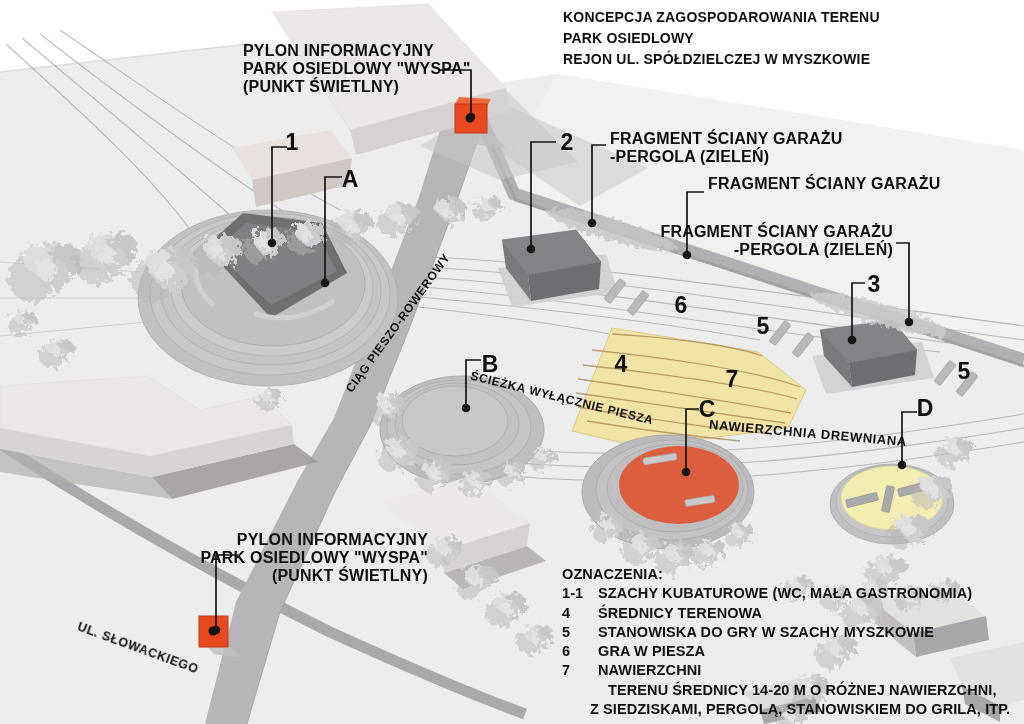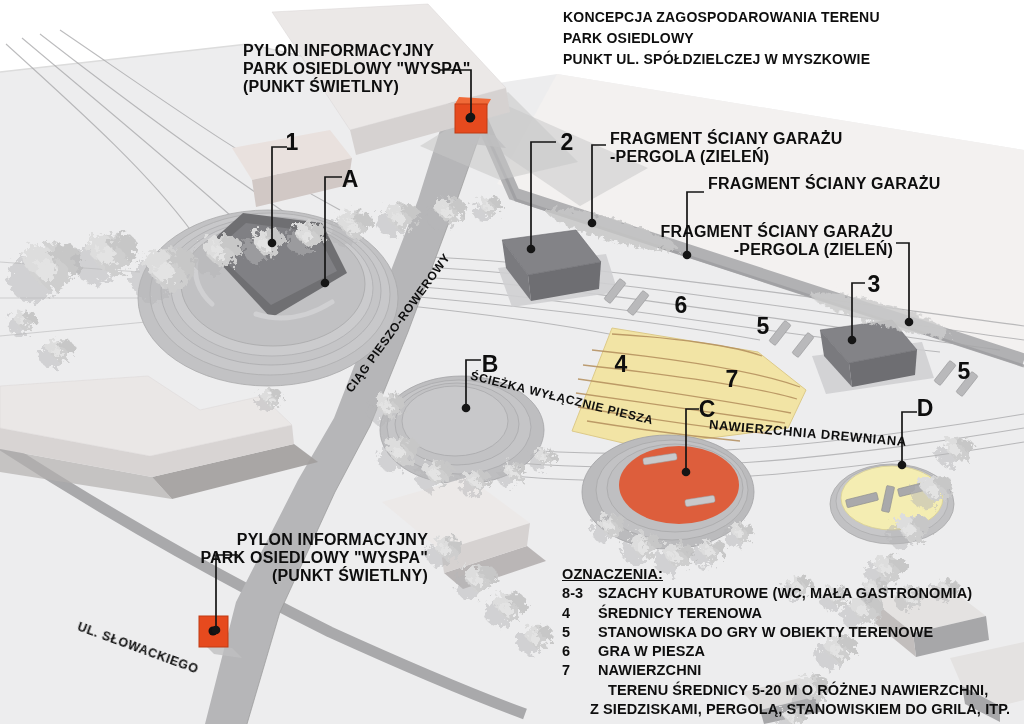--- a/index.html
+++ b/index.html
@@ -5,21 +5,21 @@
   html,body{margin:0;padding:0;width:1024px;height:724px;background:#fff}
   .stage{position:relative;width:1024px;height:724px;overflow:hidden;
          font-family:"Liberation Sans",sans-serif;background:#fff}
   .stage svg{position:absolute;left:0;top:0}
   .txt{position:absolute;color:#0e0e0e;font-weight:bold;white-space:nowrap}
   .title{width:456px;text-align:left;font-size:14px;line-height:21px;letter-spacing:.2px}
   .lbl{font-size:16px;line-height:18px;letter-spacing:.2px}
   .marker{font-size:23px;transform:translate(-50%,-50%);letter-spacing:0}
   .rot{font-size:12px;letter-spacing:.6px}
   .legend{font-size:14.5px;line-height:19.3px;letter-spacing:.1px}
-  .legend .hd{text-decoration:underline}
+  .legend .hd{}
   .legend .row{display:flex}
   .legend .key{width:36px;flex:none}
   .right{text-align:right}
 </style>
 </head>
 <body>
 
 <div class="stage">
 
 <svg width="1024" height="724" viewBox="0 0 1024 724">
@@ -263,21 +263,21 @@
     <circle cx="466" cy="408" r="4.3"></circle>
         <circle cx="686" cy="472" r="4.3"></circle>
     <circle cx="902" cy="465" r="4.3"></circle>
         <circle cx="216" cy="630" r="4.3"></circle>
   </g>
 </svg>
 
 <div class="txt title" style="left:563px;top:7px">
   <div>KONCEPCJA ZAGOSPODAROWANIA TERENU</div>
   <div>PARK OSIEDLOWY</div>
-  <div>PUNKT UL. SPÓŁDZIELCZEJ W MYSZKOWIE</div>
+  <div>REJON UL. SPÓŁDZIELCZEJ W MYSZKOWIE</div>
 </div>
 
 <div class="txt lbl" style="left:243px;top:42px">
   <div>PYLON INFORMACYJNY</div>
   <div>PARK OSIEDLOWY "WYSPA"</div>
   <div>(PUNKT ŚWIETLNY)</div>
 </div>
 
 <div class="txt lbl right" style="left:198px;top:531px;width:230px">
   <div>PYLON INFORMACYJNY</div>
@@ -313,36 +313,36 @@
 <div class="txt marker" style="left:964px;top:371px">5</div>
 <div class="txt marker" style="left:681px;top:305px">6</div>
 <div class="txt marker" style="left:732px;top:379px">7</div>
 <div class="txt marker" style="left:490px;top:364px">B</div>
 <div class="txt marker" style="left:707px;top:409px">C</div>
 <div class="txt marker" style="left:925px;top:408px">D</div>
 
 <div class="txt legend" style="left:562px;top:565px;width:460px">
   <div class="hd">OZNACZENIA:</div>
   <div class="row">
-    <span class="key">8-3</span>
+    <span class="key">1-1</span>
     <span>SZACHY KUBATUROWE (WC, MAŁA GASTRONOMIA)</span>
   </div>
   <div class="row">
     <span class="key">4</span>
     <span>ŚREDNICY TERENOWA</span>
   </div>
   <div class="row">
     <span class="key">5</span>
-    <span>STANOWISKA DO GRY W OBIEKTY TERENOWE</span>
+    <span>STANOWISKA DO GRY W SZACHY MYSZKOWIE</span>
   </div>
   <div class="row">
     <span class="key">6</span>
     <span>GRA W PIESZA</span>
   </div>
   <div class="row">
     <span class="key">7</span>
     <span>NAWIERZCHNI</span>
   </div>
-  <div style="padding-left:46px">TERENU ŚREDNICY 5-20 M O RÓŻNEJ NAWIERZCHNI,</div>
+  <div style="padding-left:46px">TERENU ŚREDNICY 14-20 M O RÓŻNEJ NAWIERZCHNI,</div>
   <div style="padding-left:28px">Z SIEDZISKAMI, PERGOLĄ, STANOWISKIEM DO GRILA, ITP.</div>
 </div>
 
 </div>
 
 </body></html>

